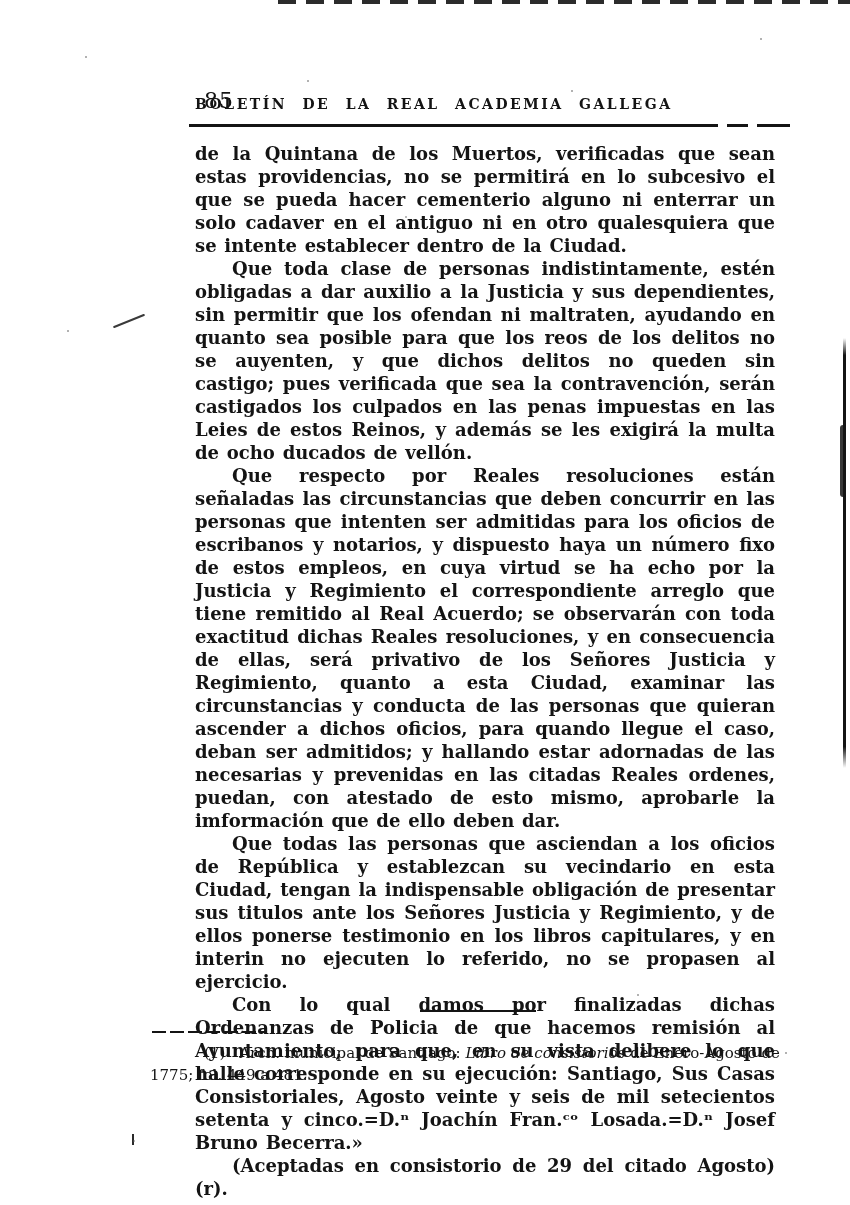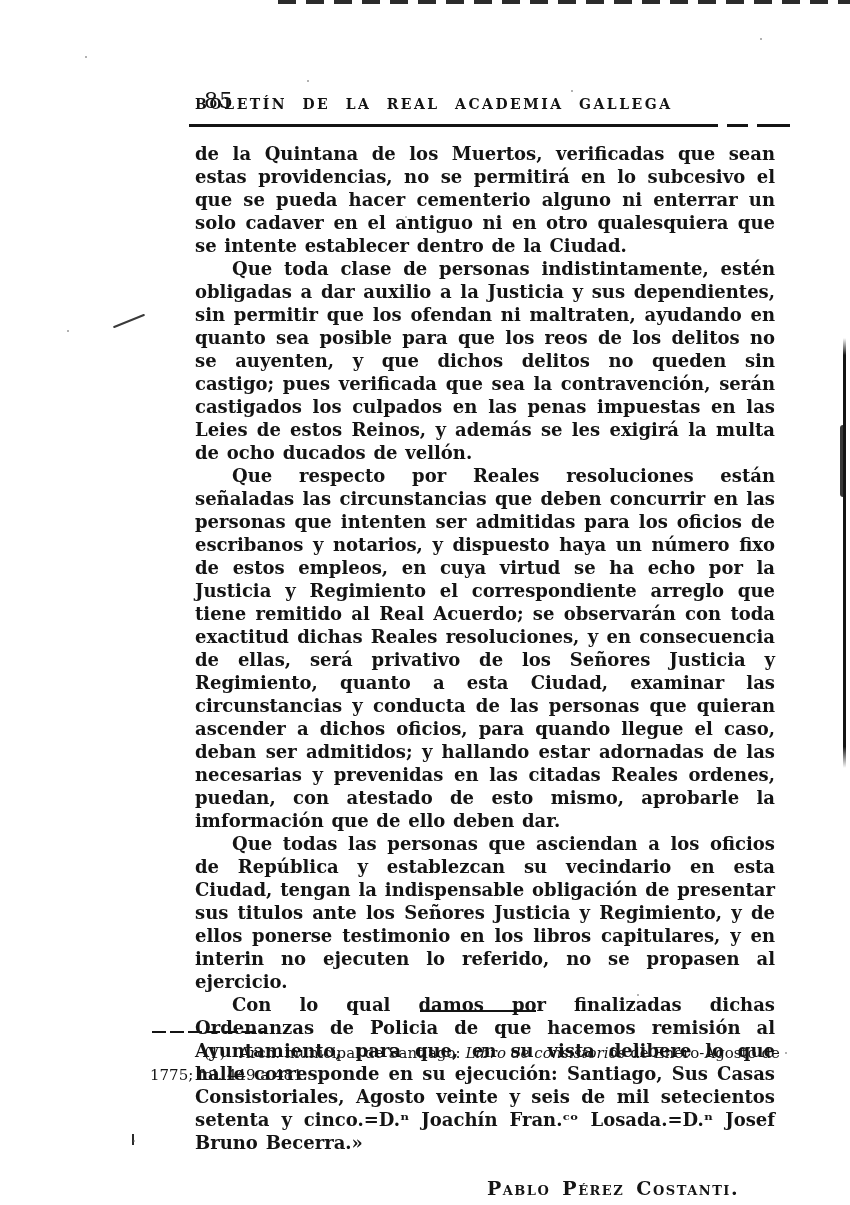--- a/index.html
+++ b/index.html
@@ -111,20 +111,21 @@
   <div class="page-number">85</div>
   <div class="running-title">BOLETÍN DE LA REAL ACADEMIA GALLEGA</div>
   <div class="header-rule"></div>
 
   <div class="text-block">
     <p class="continued">de la Quintana de los Muertos, verificadas que sean estas providencias, no se permitirá en lo subcesivo el que se pueda hacer cementerio alguno ni enterrar un solo cadaver en el antiguo ni en otro qualesquiera que se intente establecer dentro de la Ciudad.</p>
     <p>Que toda clase de personas indistintamente, estén obligadas a dar auxilio a la Justicia y sus dependientes, sin permitir que los ofendan ni maltraten, ayudando en quanto sea posible para que los reos de los delitos no se auyenten, y que dichos delitos no queden sin castigo; pues verificada que sea la contravención, serán castigados los culpados en las penas impuestas en las Leies de estos Reinos, y además se les exigirá la multa de ocho ducados de vellón.</p>
     <p>Que respecto por Reales resoluciones están señaladas las circunstancias que deben concurrir en las personas que intenten ser admitidas para los oficios de escribanos y notarios, y dispuesto haya un número fixo de estos empleos, en cuya virtud se ha echo por la Justicia y Regimiento el correspondiente arreglo que tiene remitido al Real Acuerdo; se observarán con toda exactitud dichas Reales resoluciones, y en consecuencia de ellas, será privativo de los Señores Justicia y Regimiento, quanto a esta Ciudad, examinar las circunstancias y conducta de las personas que quieran ascender a dichos oficios, para quando llegue el caso, deban ser admitidos; y hallando estar adornadas de las necesarias y prevenidas en las citadas Reales ordenes, puedan, con atestado de esto mismo, aprobarle la imformación que de ello deben dar.</p>
     <p>Que todas las personas que asciendan a los oficios de República y establezcan su vecindario en esta Ciudad, tengan la indispensable obligación de presentar sus titulos ante los Señores Justicia y Regimiento, y de ellos ponerse testimonio en los libros capitulares, y en interin no ejecuten lo referido, no se propasen al ejercicio.</p>
     <p>Con lo qual damos por finalizadas dichas Ordenanzas de Policia de que hacemos remisión al Ayuntamiento, para que, en su vista delibere lo que halle corresponde en su ejecución: Santiago, Sus Casas Consistoriales, Agosto veinte y seis de mil setecientos setenta y cinco.=D.ⁿ Joachín Fran.ᶜᵒ Losada.=D.ⁿ Josef Bruno Becerra.»</p>
+    <p>(Aceptadas en consistorio de 29 del citado Agosto) (r).</p>
     <div class="signature-line">Pablo Pérez Costanti.</div>
   </div>
 
   <div class="mid-rule"></div>
 
   <div class="footnote-rule"></div>
   <div class="footnote">
     <p><span class="fn-marker">(1)</span><span>Arch. municipal de Santiago: </span><span class="fn-title">Libro de consistorios</span><span> de Enero-Agosto de 1775; fol. 449 a 481.</span></p>
   </div>
 

